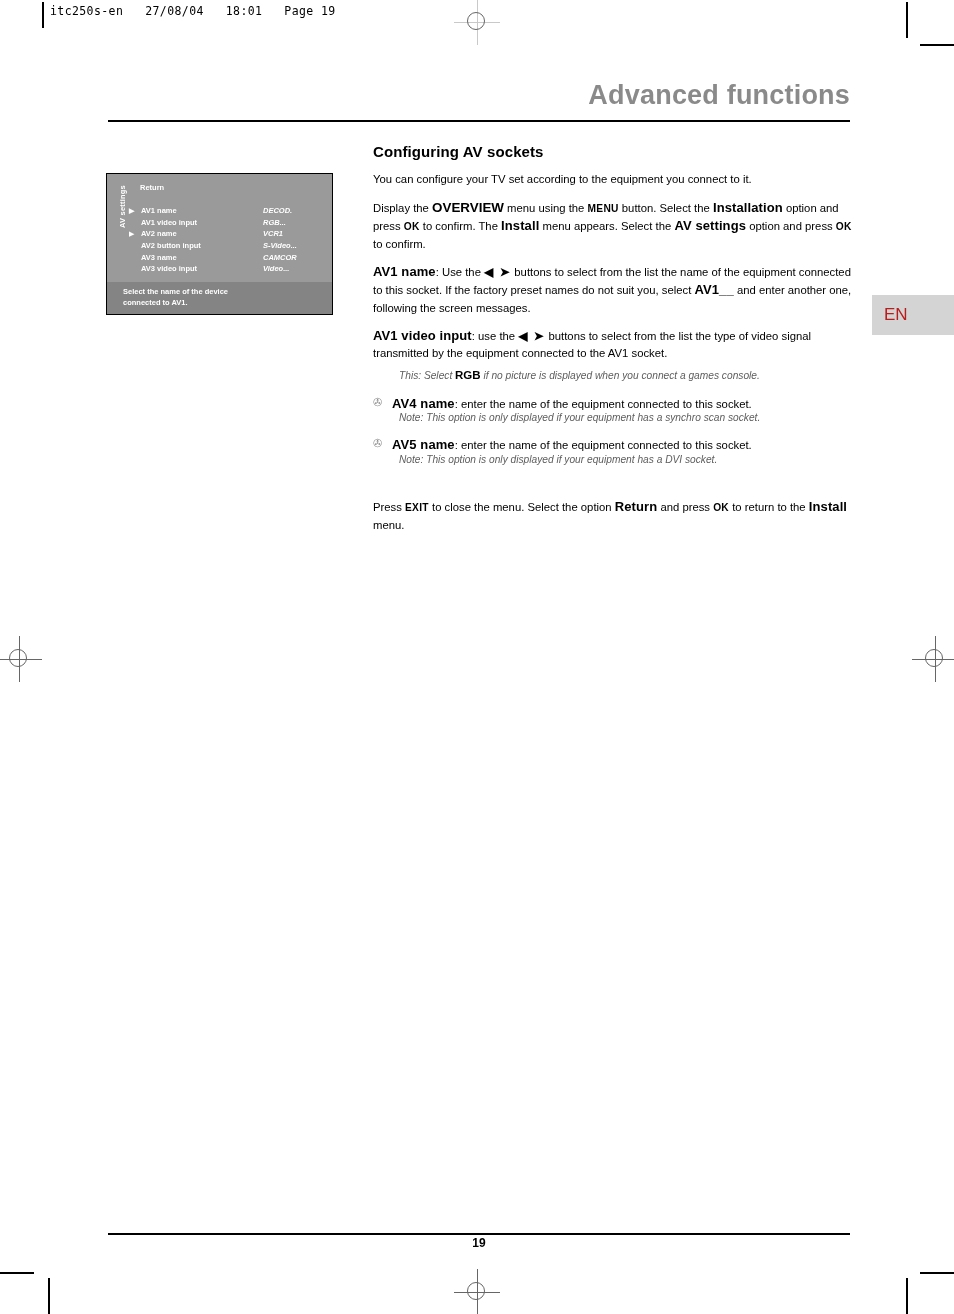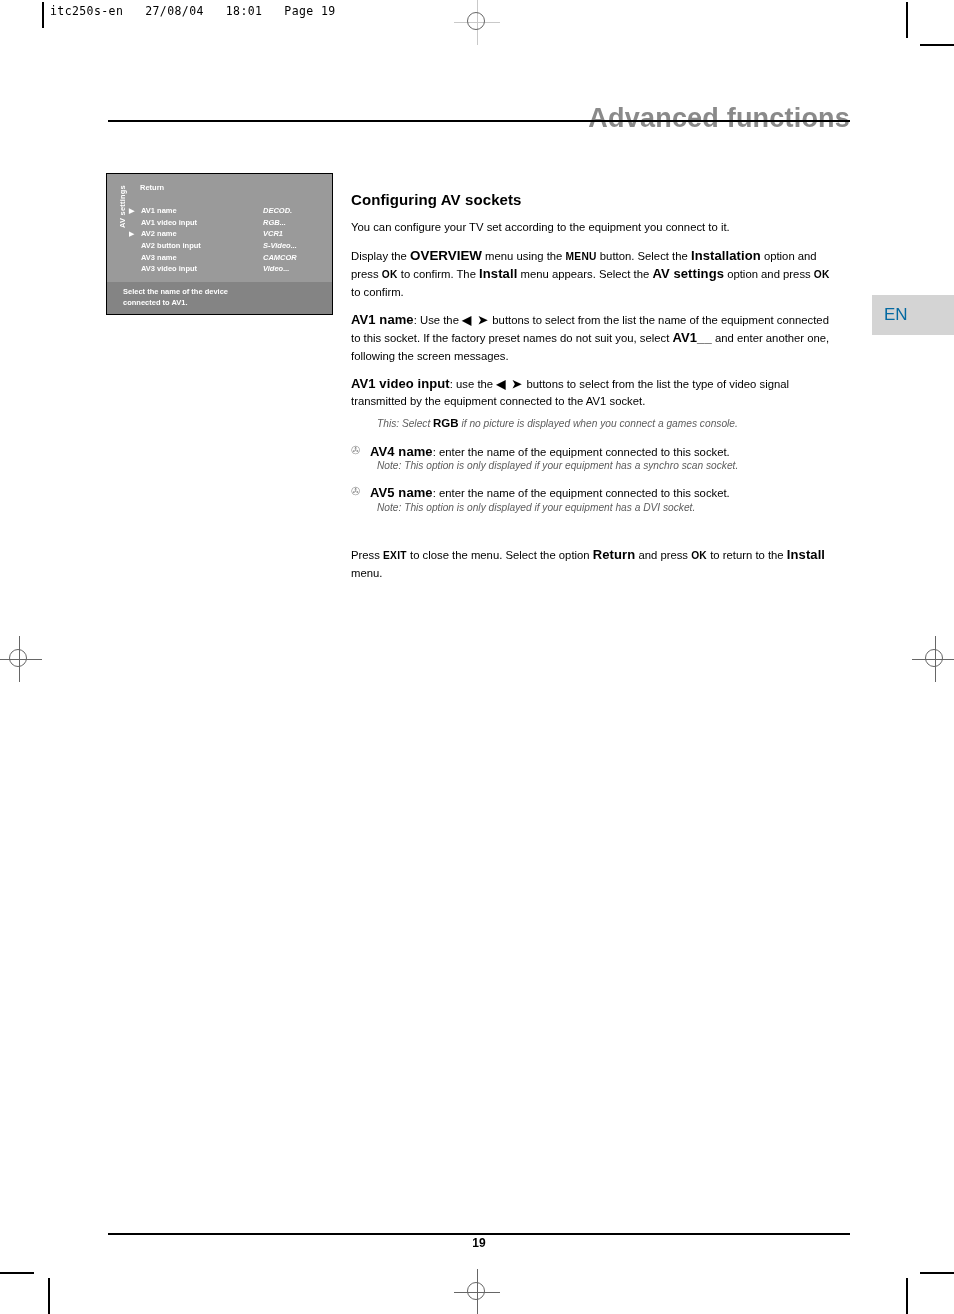--- a/index.html
+++ b/index.html
@@ -78,40 +78,39 @@
   .page-title {
     position: absolute;
     left: 108px;
     right: 104px;
     top: 80px;
     text-align: right;
     font-size: 27px;
     font-weight: bold;
     color: #8a8a8a;
     letter-spacing: 0.2px;
-    margin-top: 23px;
   }
   .title-rule {
     position: absolute;
     left: 108px;
     width: 742px;
     top: 120px;
     height: 1.6px;
     background: #000;
   }
 
   
   .lang-tab {
     position: absolute;
     left: 872px;
     top: 295px;
     width: 82px;
     height: 40px;
     background: #d4d4d4;
-    color: #0369a1;
+    color: #b91c1c;
     font-size: 17px;
     display: flex;
     align-items: center;
     padding-left: 12px;
     box-sizing: border-box;
   }
 
   
   .osd {
     position: absolute;
@@ -182,25 +181,24 @@
     padding: 5px 0 0 16px;
     font-size: 7.5px;
     font-weight: bold;
     color: #ffffff;
     line-height: 1.45;
   }
 
   
   .content {
     position: absolute;
-    left: 351px;
+    left: 373px;
     top: 143px;
     width: 487px;
     color: #000;
-    margin-top: 48px;
   }
   .sec-head {
     font-size: 15px;
     font-weight: bold;
     margin: 0 0 11px 0;
     letter-spacing: 0.1px;
   }
   p.para {
     margin: 0 0 11px 0;
     font-size: 11.3px;

